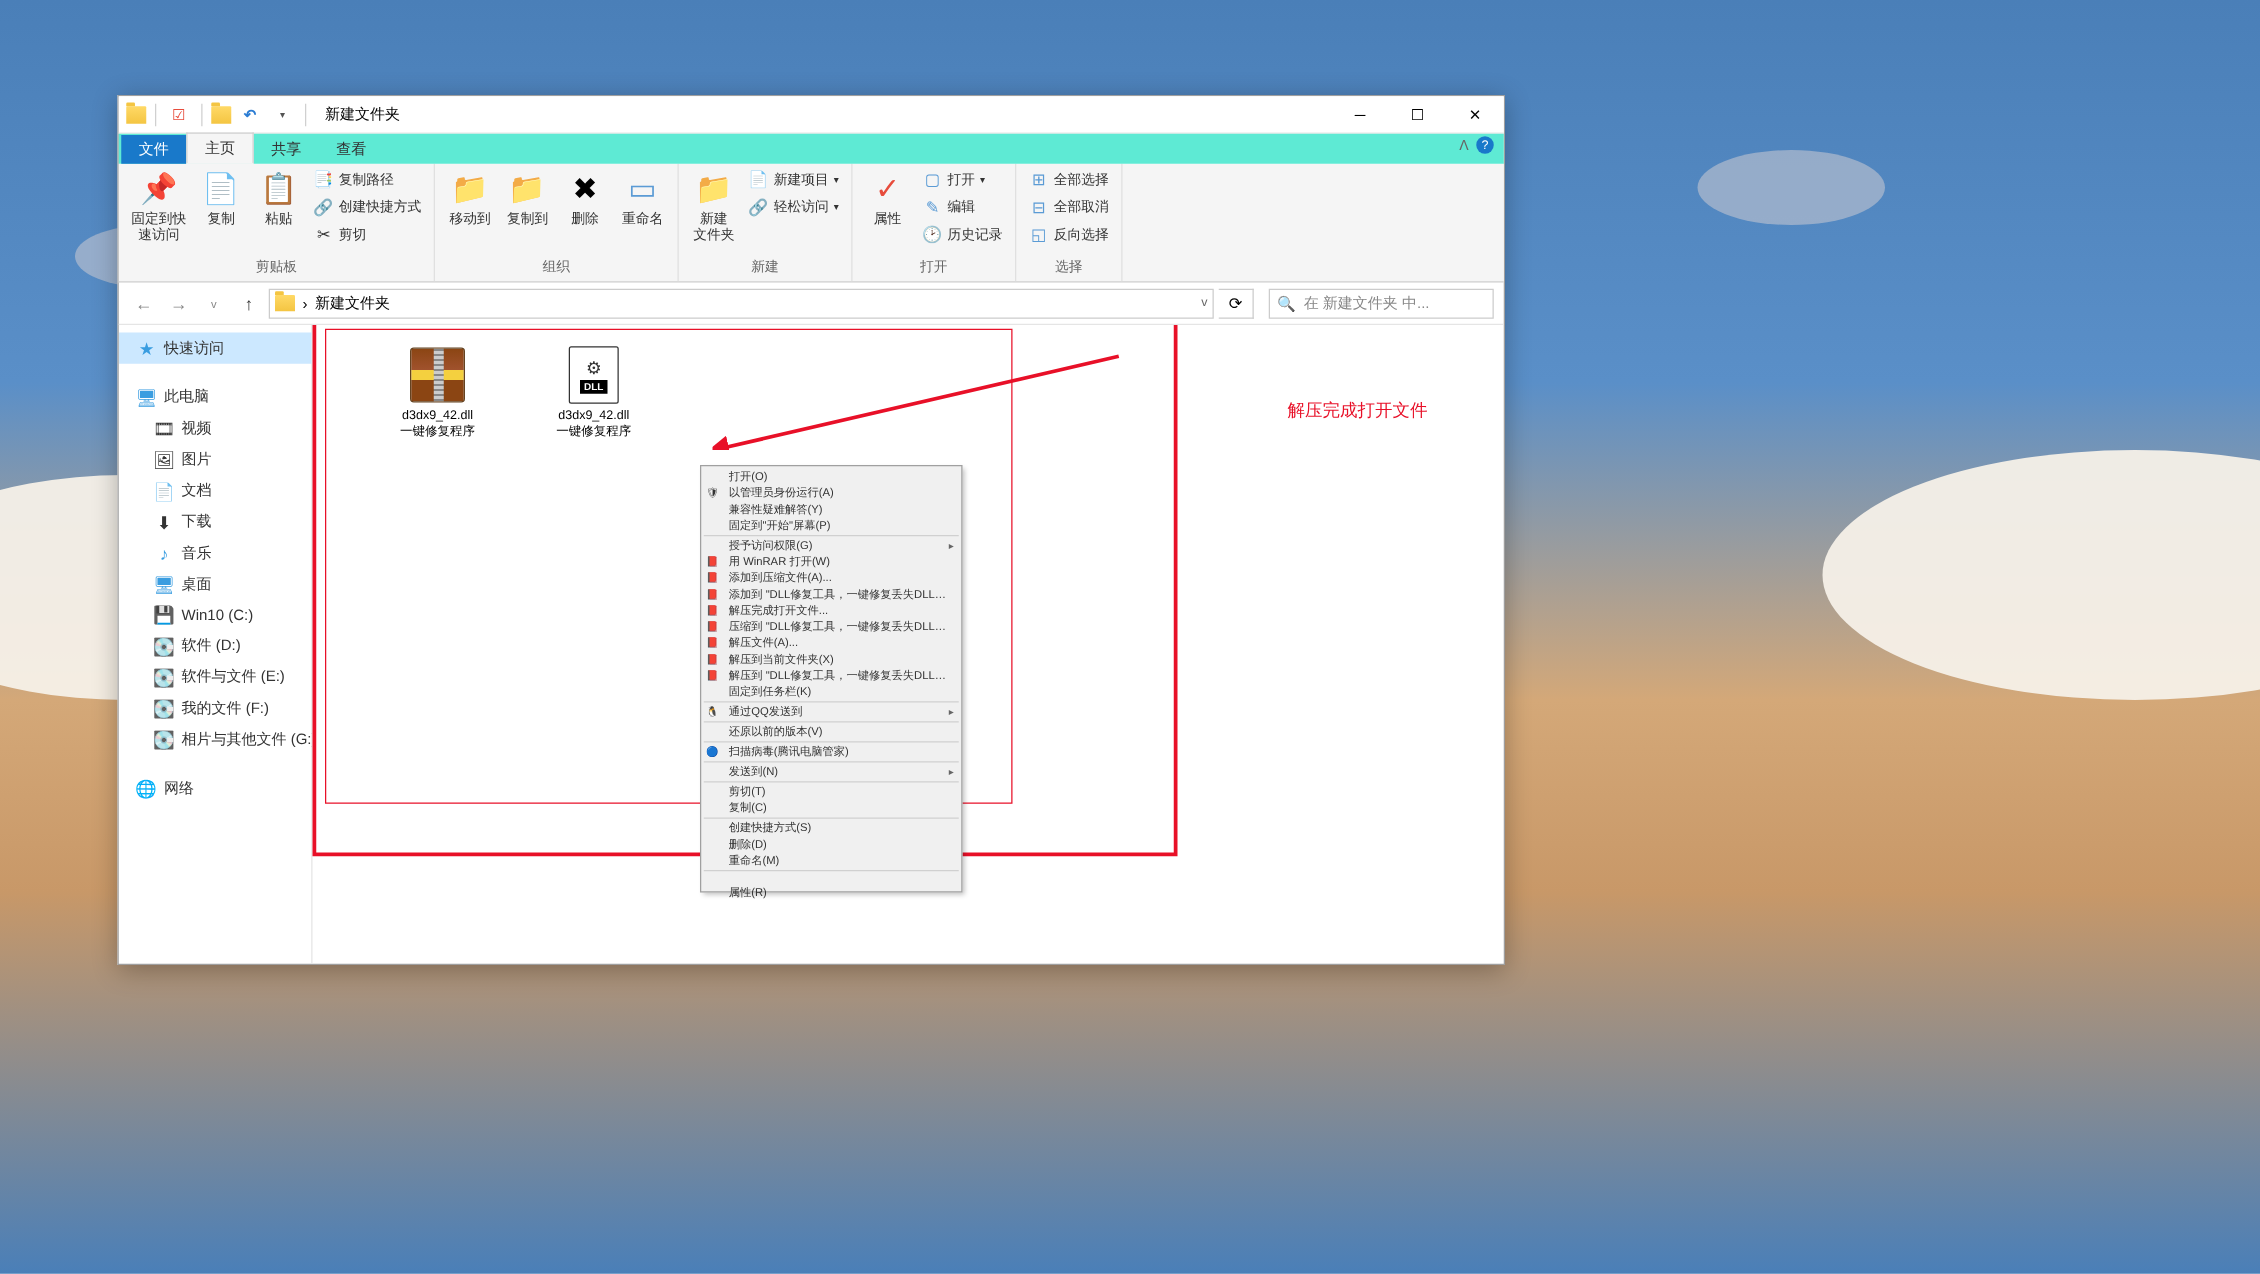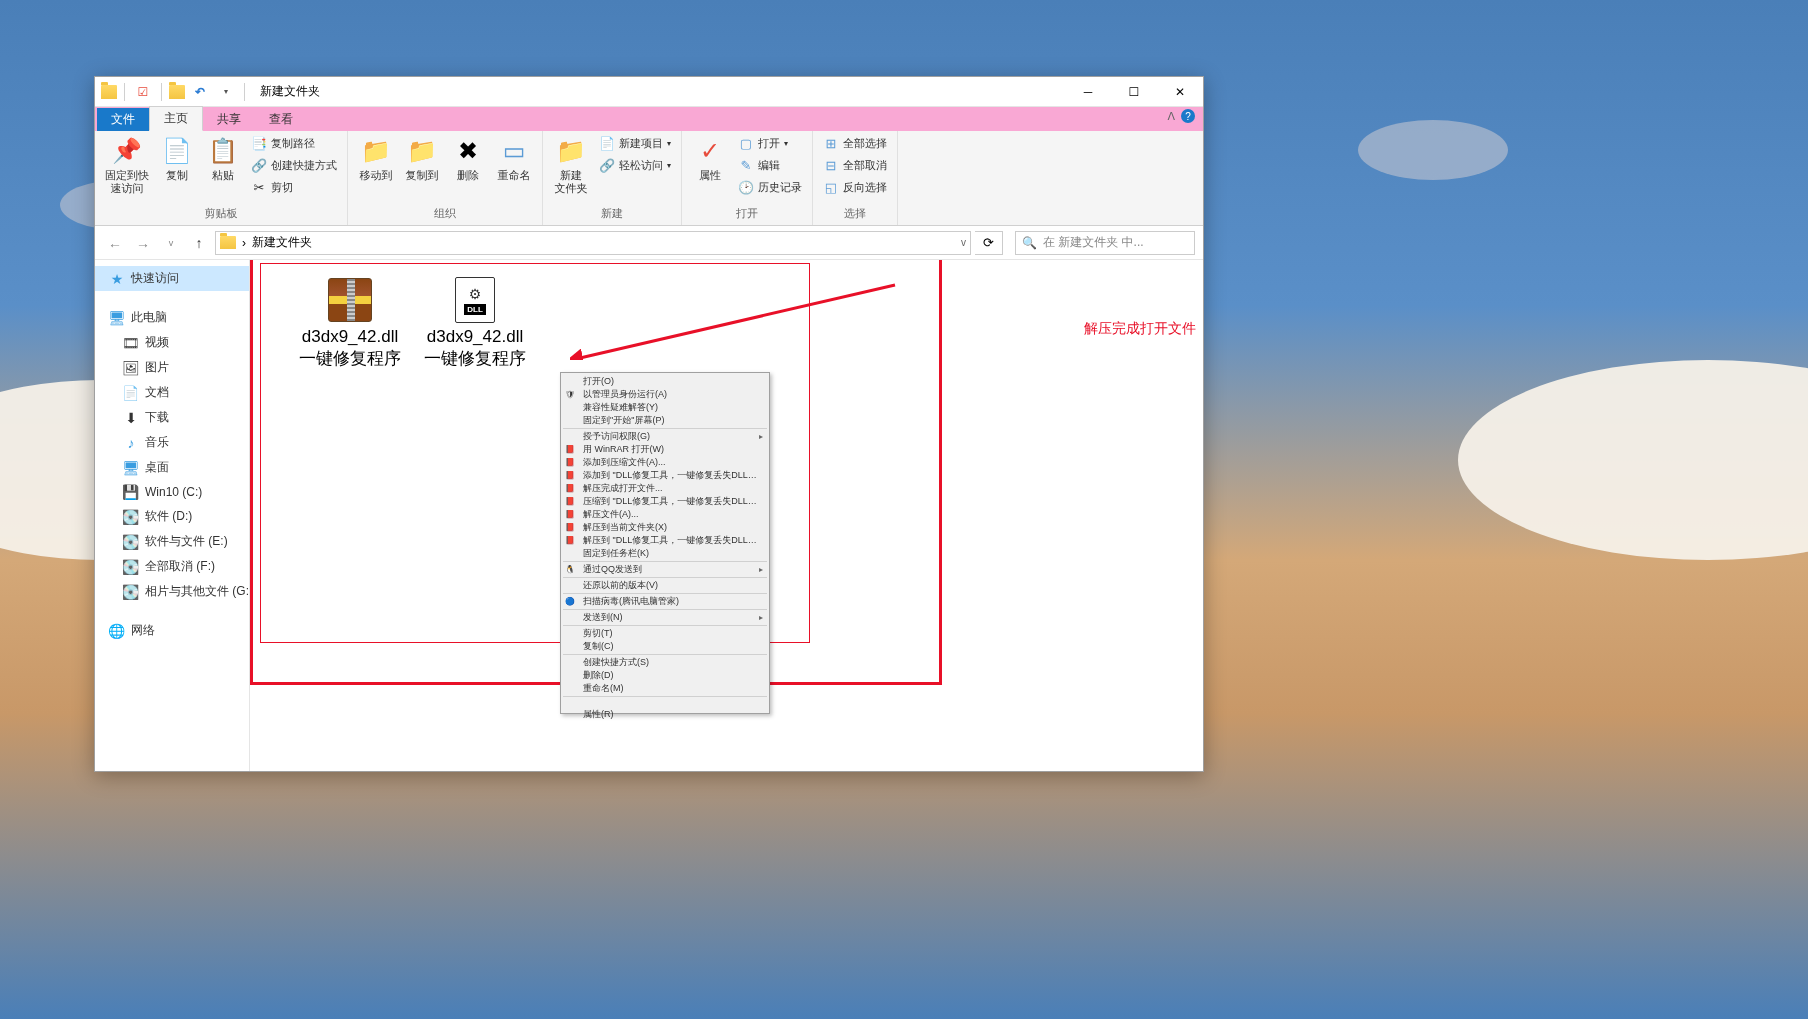--- a/index.html
+++ b/index.html
@@ -60,21 +60,21 @@
 .undo { color: #2b7cd3; font-weight: bold; }
 .dropdown-arrow { font-size: 8px; color: #555; }
 .window-title { margin-left: 8px; font-size: 12px; color: #000; }
 .window-controls { margin-left: auto; display: flex; }
 .win-btn { width: 46px; height: 30px; display: flex; align-items: center; justify-content: center; font-size: 12px; }
 
 .ribbon-tabs {
   height: 24px;
   display: flex;
   align-items: flex-end;
-  background: #f9a8d4;
+  background: #5eead4;
   padding-left: 2px;
   position: relative;
 }
 .tab {
   padding: 3px 14px;
   font-size: 12px;
   color: #333;
   cursor: pointer;
 }
 .tab.file { background: #1979ca; color: #fff; }
@@ -188,21 +188,21 @@
 }
 .file-item {
   position: absolute;
   display: flex;
   flex-direction: column;
   align-items: center;
   width: 100px;
   gap: 2px;
 }
 .file-item .icon-box { width: 48px; height: 48px; display: flex; align-items: center; justify-content: center; }
-.file-item .fname { font-size: 17px; text-align: center; line-height: 1.3; }
+.file-item .fname { font-size: 10px; text-align: center; line-height: 1.3; }
 .rar-icon {
   width: 44px; height: 44px;
   background: linear-gradient(to bottom, #8b4513 0%, #a0522d 40%, #f4d03f 40%, #f4d03f 60%, #8b4513 60%);
   border: 1px solid #654321;
   border-radius: 3px;
   position: relative;
 }
 .rar-icon::after {
   content: '';
   position: absolute;
@@ -225,21 +225,21 @@
 .dll-icon .dll-text { background: #000; color: #fff; font-size: 8px; font-weight: bold; padding: 1px 3px; margin-top: 2px; }
 
 .arrow-svg {
   position: absolute;
   top: 20px; left: 320px;
   width: 330px; height: 80px;
   pointer-events: none;
 }
 .annotation {
   position: absolute;
-  top: 60px; left: 834px;
+  top: 60px; left: 780px;
   color: #e81028;
   font-size: 14px;
 }
 
 .context-menu {
   position: absolute;
   top: 112px;
   left: 310px;
   width: 210px;
   background: #f0f0f0;
@@ -502,21 +502,21 @@
       <div class="side-item" style="padding-left:28px;">
         <span class="ico">💽</span>
         <span>软件 (D:)</span>
       </div>
       <div class="side-item" style="padding-left:28px;">
         <span class="ico">💽</span>
         <span>软件与文件 (E:)</span>
       </div>
       <div class="side-item" style="padding-left:28px;">
         <span class="ico">💽</span>
-        <span>全部取消 (F:)</span>
+        <span>我的文件 (F:)</span>
       </div>
       <div class="side-item" style="padding-left:28px;">
         <span class="ico">💽</span>
         <span>相片与其他文件 (G:)</span>
       </div>
       <div class="side-spacer"></div>
       <div class="side-item">
         <span class="ico" style="color:#3a9de0;">🌐</span>
         <span>网络</span>
       </div>

